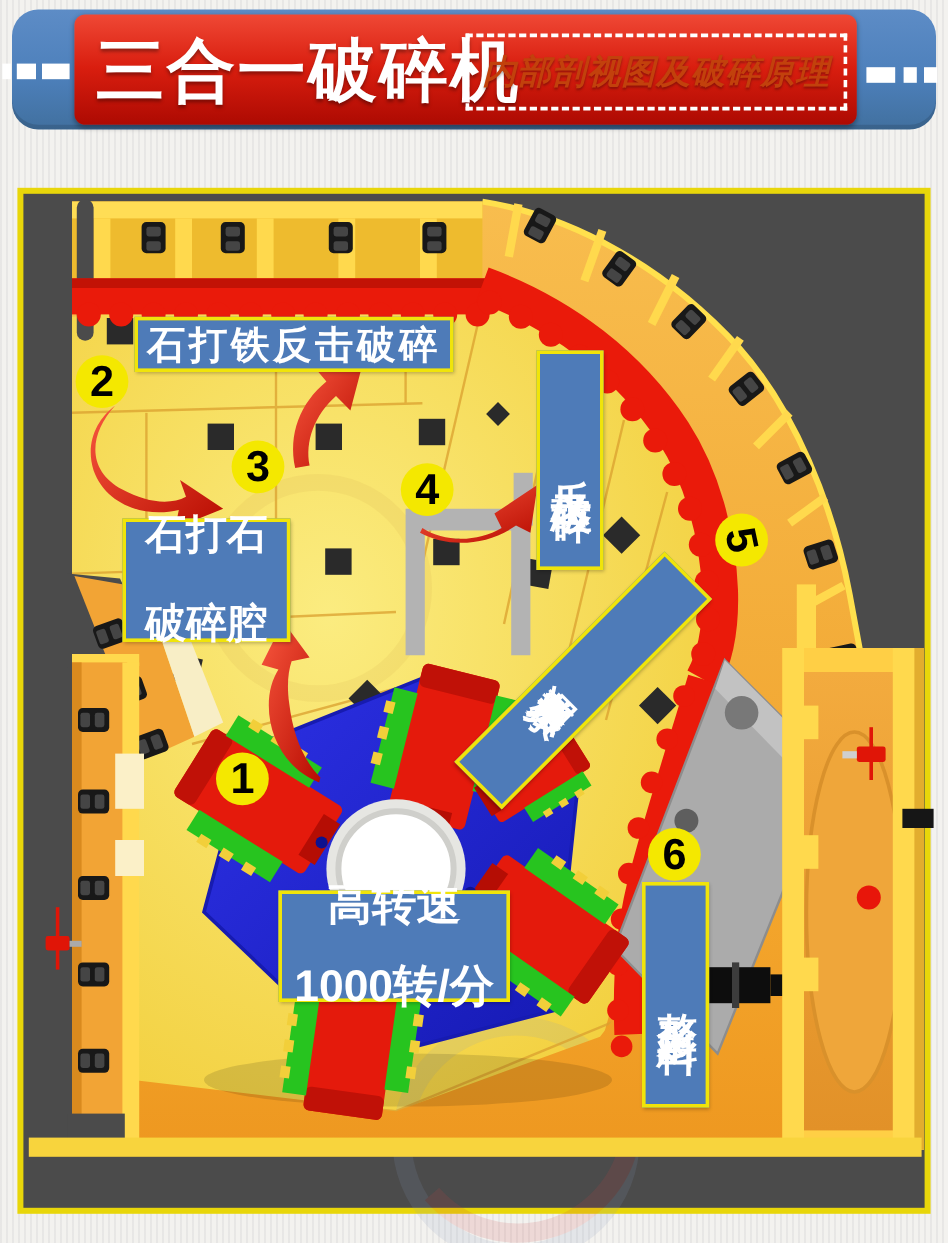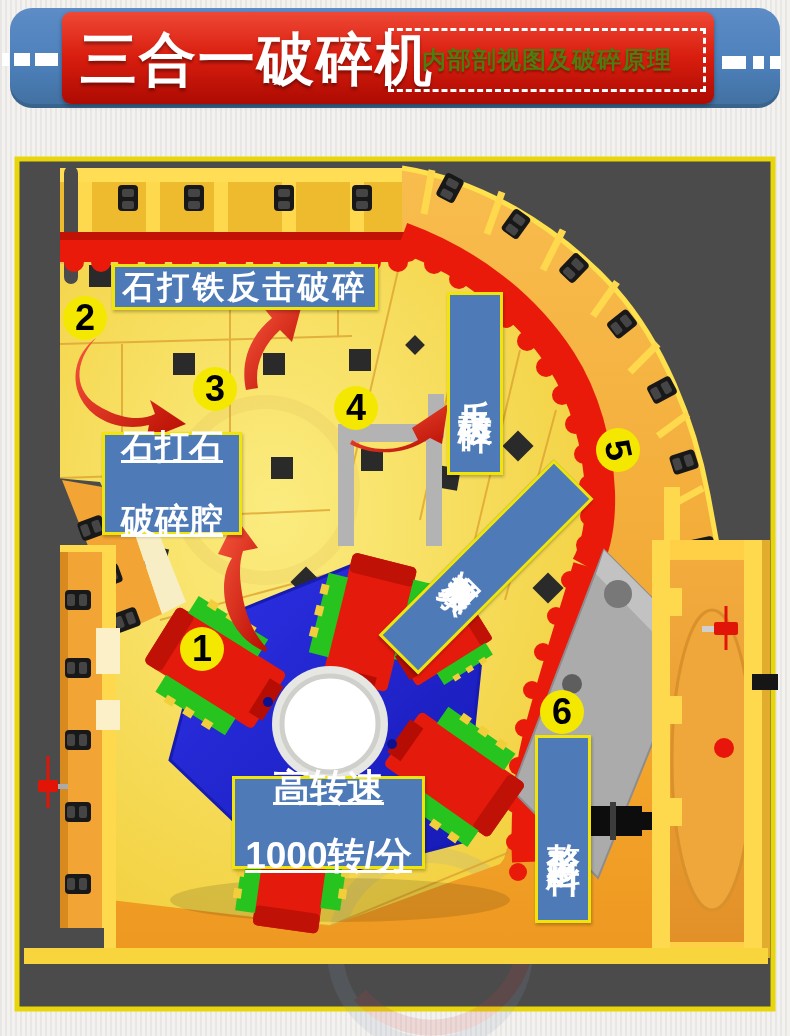--- a/index.html
+++ b/index.html
@@ -16,30 +16,30 @@
     background:linear-gradient(180deg,#5d8cc6 0%,#4d80bb 55%,#41709f 100%);
     box-shadow:inset 0 -4px 0 rgba(0,0,0,.12);}
   .red-box{left:62px;top:12px;width:652px;height:92px;border-radius:9px;
     background:linear-gradient(180deg,#ef4835 0%,#d91e0f 48%,#ad0a02 100%);
     box-shadow:0 2px 4px rgba(0,0,0,.35);}
   .main-title{left:80px;top:26px;width:310px;height:66px;color:#fff;
     font-size:57px;font-weight:900;letter-spacing:2px;line-height:66px;white-space:nowrap;
     text-shadow:0 3px 3px rgba(0,0,0,.35);}
   .sub-box{left:388px;top:28px;width:312px;height:58px;border:3px dashed #fff;
     display:flex;align-items:center;justify-content:center;}
-  .sub-title{color:#4d7c0f;font-size:24px;font-weight:bold;letter-spacing:1px;white-space:nowrap;
-    text-shadow:0 2px 2px rgba(0,0,0,.3);}
+  .sub-title{color:#c2410c;font-size:28px;font-weight:bold;letter-spacing:1px;white-space:nowrap;
+    text-shadow:0 2px 2px rgba(0,0,0,.3);font-style:italic;}
   .dash{background:#fff;height:13px;top:53px;}
   .dash.r{top:56px;}
   
   .label{position:absolute;background:#4e7bb8;border:3px solid #f0e40a;color:#fff;
     font-weight:bold;display:flex;align-items:center;justify-content:center;
     text-align:center;box-sizing:border-box;line-height:1.15;
     box-shadow:1px 2px 3px rgba(0,0,0,.25);}
-  .label .lines{display:block;text-decoration:underline;}
+  .label .lines{display:block;}
   .vert{writing-mode:vertical-rl;text-orientation:upright;letter-spacing:6px;}
   .step{position:absolute;width:44px;height:44px;border-radius:50%;background:#f4e800;
     color:#000;font-weight:900;font-size:36px;display:flex;align-items:center;
     justify-content:center;z-index:6;}
   .label{z-index:5;}
 </style>
 </head>
 <body>
 
 <div class="abs banner"></div>
@@ -339,21 +339,21 @@
 
 <div class="label" style="left:102px;top:432px;width:140px;height:103px;font-size:34px;">
   <span class="lines">
     <span style="display:block;">石打石</span>
     <span style="display:block;margin-top:35px;">破碎腔</span>
   </span>
 </div>
 
 <div class="label vert" style="left:458px;top:443px;width:56px;height:248px;font-size:31px;transform:rotate(45deg);letter-spacing:2px;">调整料形大小</div>
 
-<div class="label" style="left:232px;top:776px;width:193px;height:93px;font-size:37px;">
+<div class="label" style="left:232px;top:742px;width:193px;height:93px;font-size:37px;">
   <span class="lines">
     <span style="display:block;">高转速</span>
     <span style="display:block;margin-top:25px;">1000转/分</span>
   </span>
 </div>
 
 <div class="label vert" style="left:535px;top:735px;width:56px;height:188px;font-size:34px;">整形出料</div>
 
 <div class="step" style="left:180px;top:627px;">
   <span>1</span>

